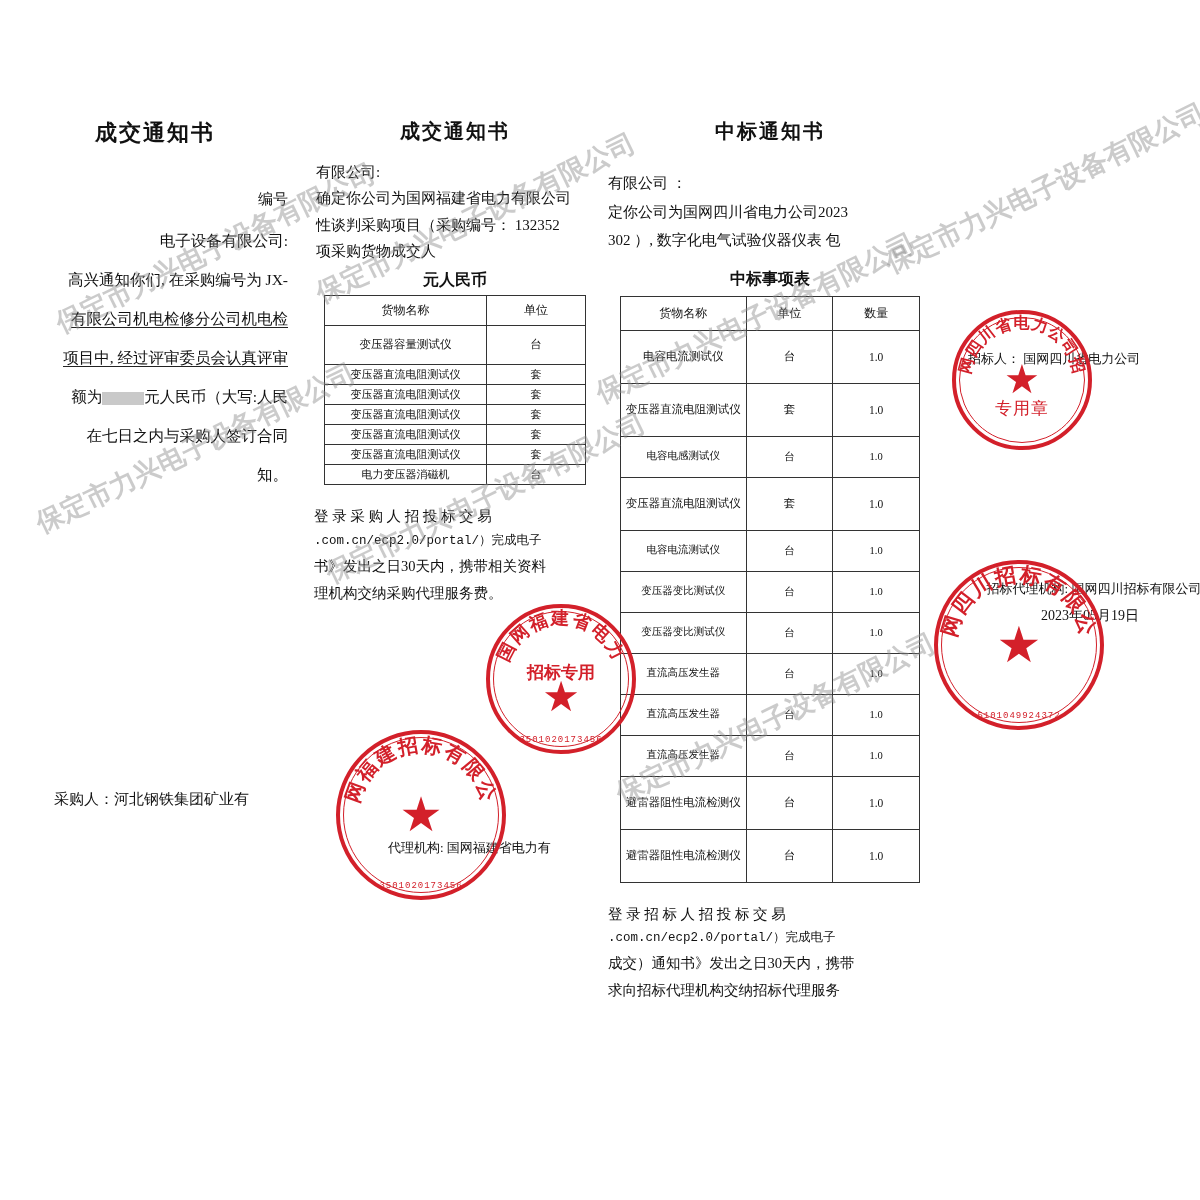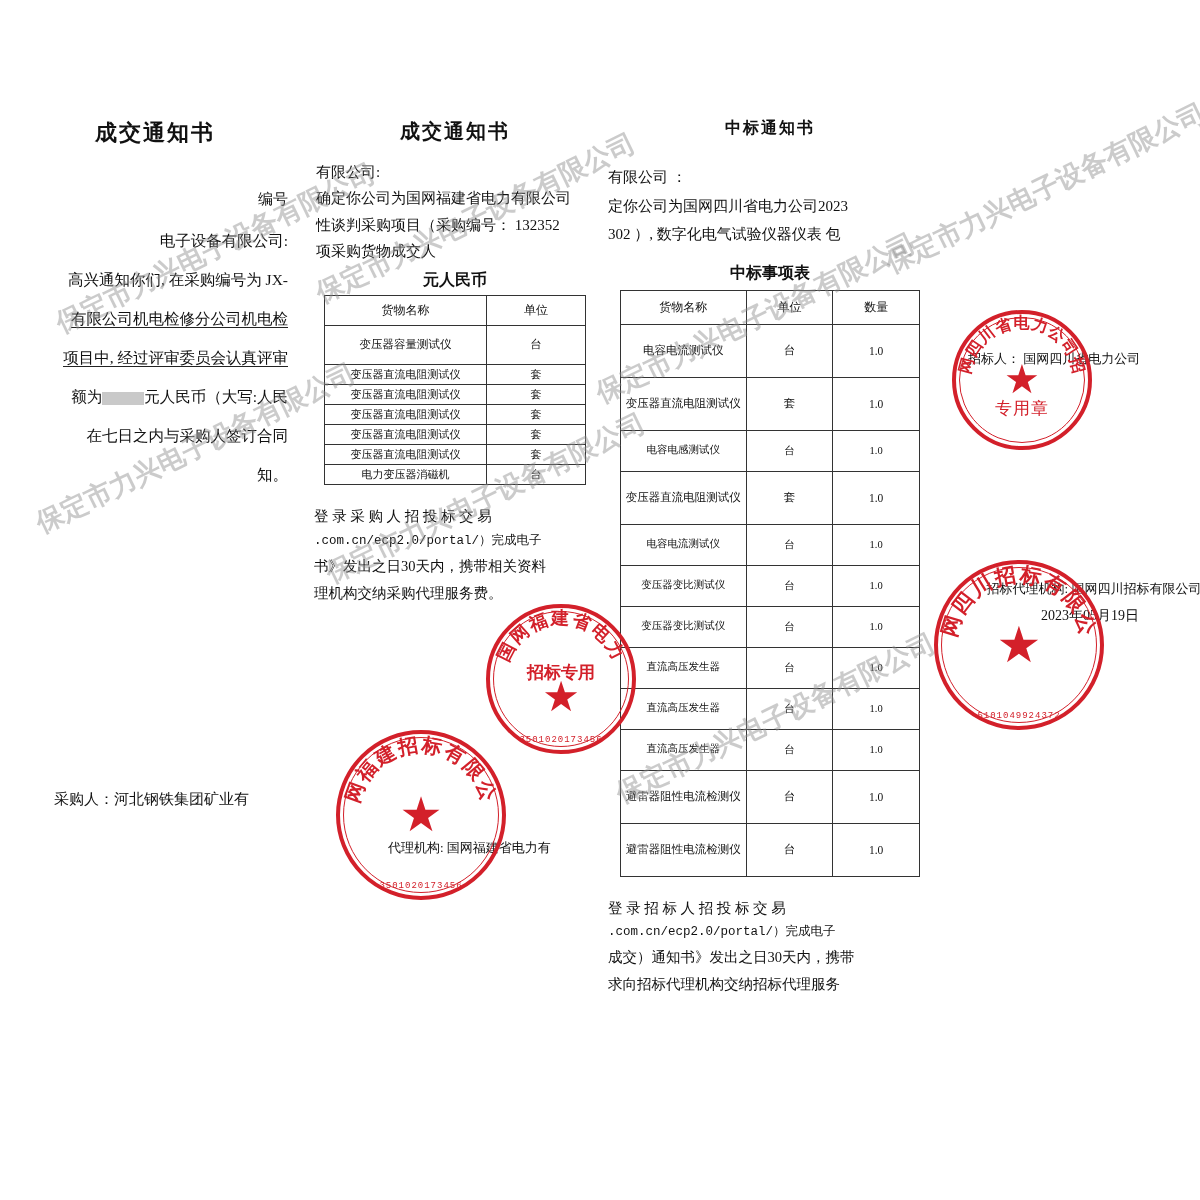--- a/index.html
+++ b/index.html
@@ -31,21 +31,21 @@
   #doc2 th{font-size:12px;padding:6px 1px;}
   #doc2 td.nm{width:62%;}
   #doc2 tr.big td{height:34px;font-size:11.5px;line-height:1.35;}
   #doc2 .foot{font-size:14.5px;line-height:1.85;margin:18px 2px 0 4px;}
   #doc2 .foot p{margin:0;}
   #doc2 .mono{font-family:"Liberation Mono", monospace;font-size:12.5px;}
   #doc2 .agent{font-size:13px;margin:232px 0 0 78px;}
 
   
   #doc3{left:600px;top:96px;width:340px;height:1104px;}
-  #doc3 .title{text-align:center;font-size:16px;font-weight:bold;letter-spacing:2px;margin-top:22px;}
+  #doc3 .title{text-align:center;font-size:20px;font-weight:bold;letter-spacing:2px;margin-top:22px;}
   #doc3 .lines{font-size:15px;line-height:1.9;margin:24px 4px 0 8px;}
   #doc3 .lines p{margin:0;}
   #doc3 .tbl-title{text-align:center;font-size:16px;font-weight:bold;margin:14px 0 6px 0;}
   #doc3 table{border-collapse:collapse;margin:0 auto;width:300px;font-size:10.5px;}
   #doc3 td,#doc3 th{border:1px solid #333;text-align:center;padding:3px 2px;font-weight:normal;}
   #doc3 th{font-size:12px;padding:8px 2px;}
   #doc3 td.nm{width:42%;line-height:1.35;}
   #doc3 tr.big td{height:46px;font-size:11.5px;}
   #doc3 tr.sm td{height:34px;}
   #doc3 .foot{font-size:14.5px;line-height:1.85;margin:18px 2px 0 8px;}

